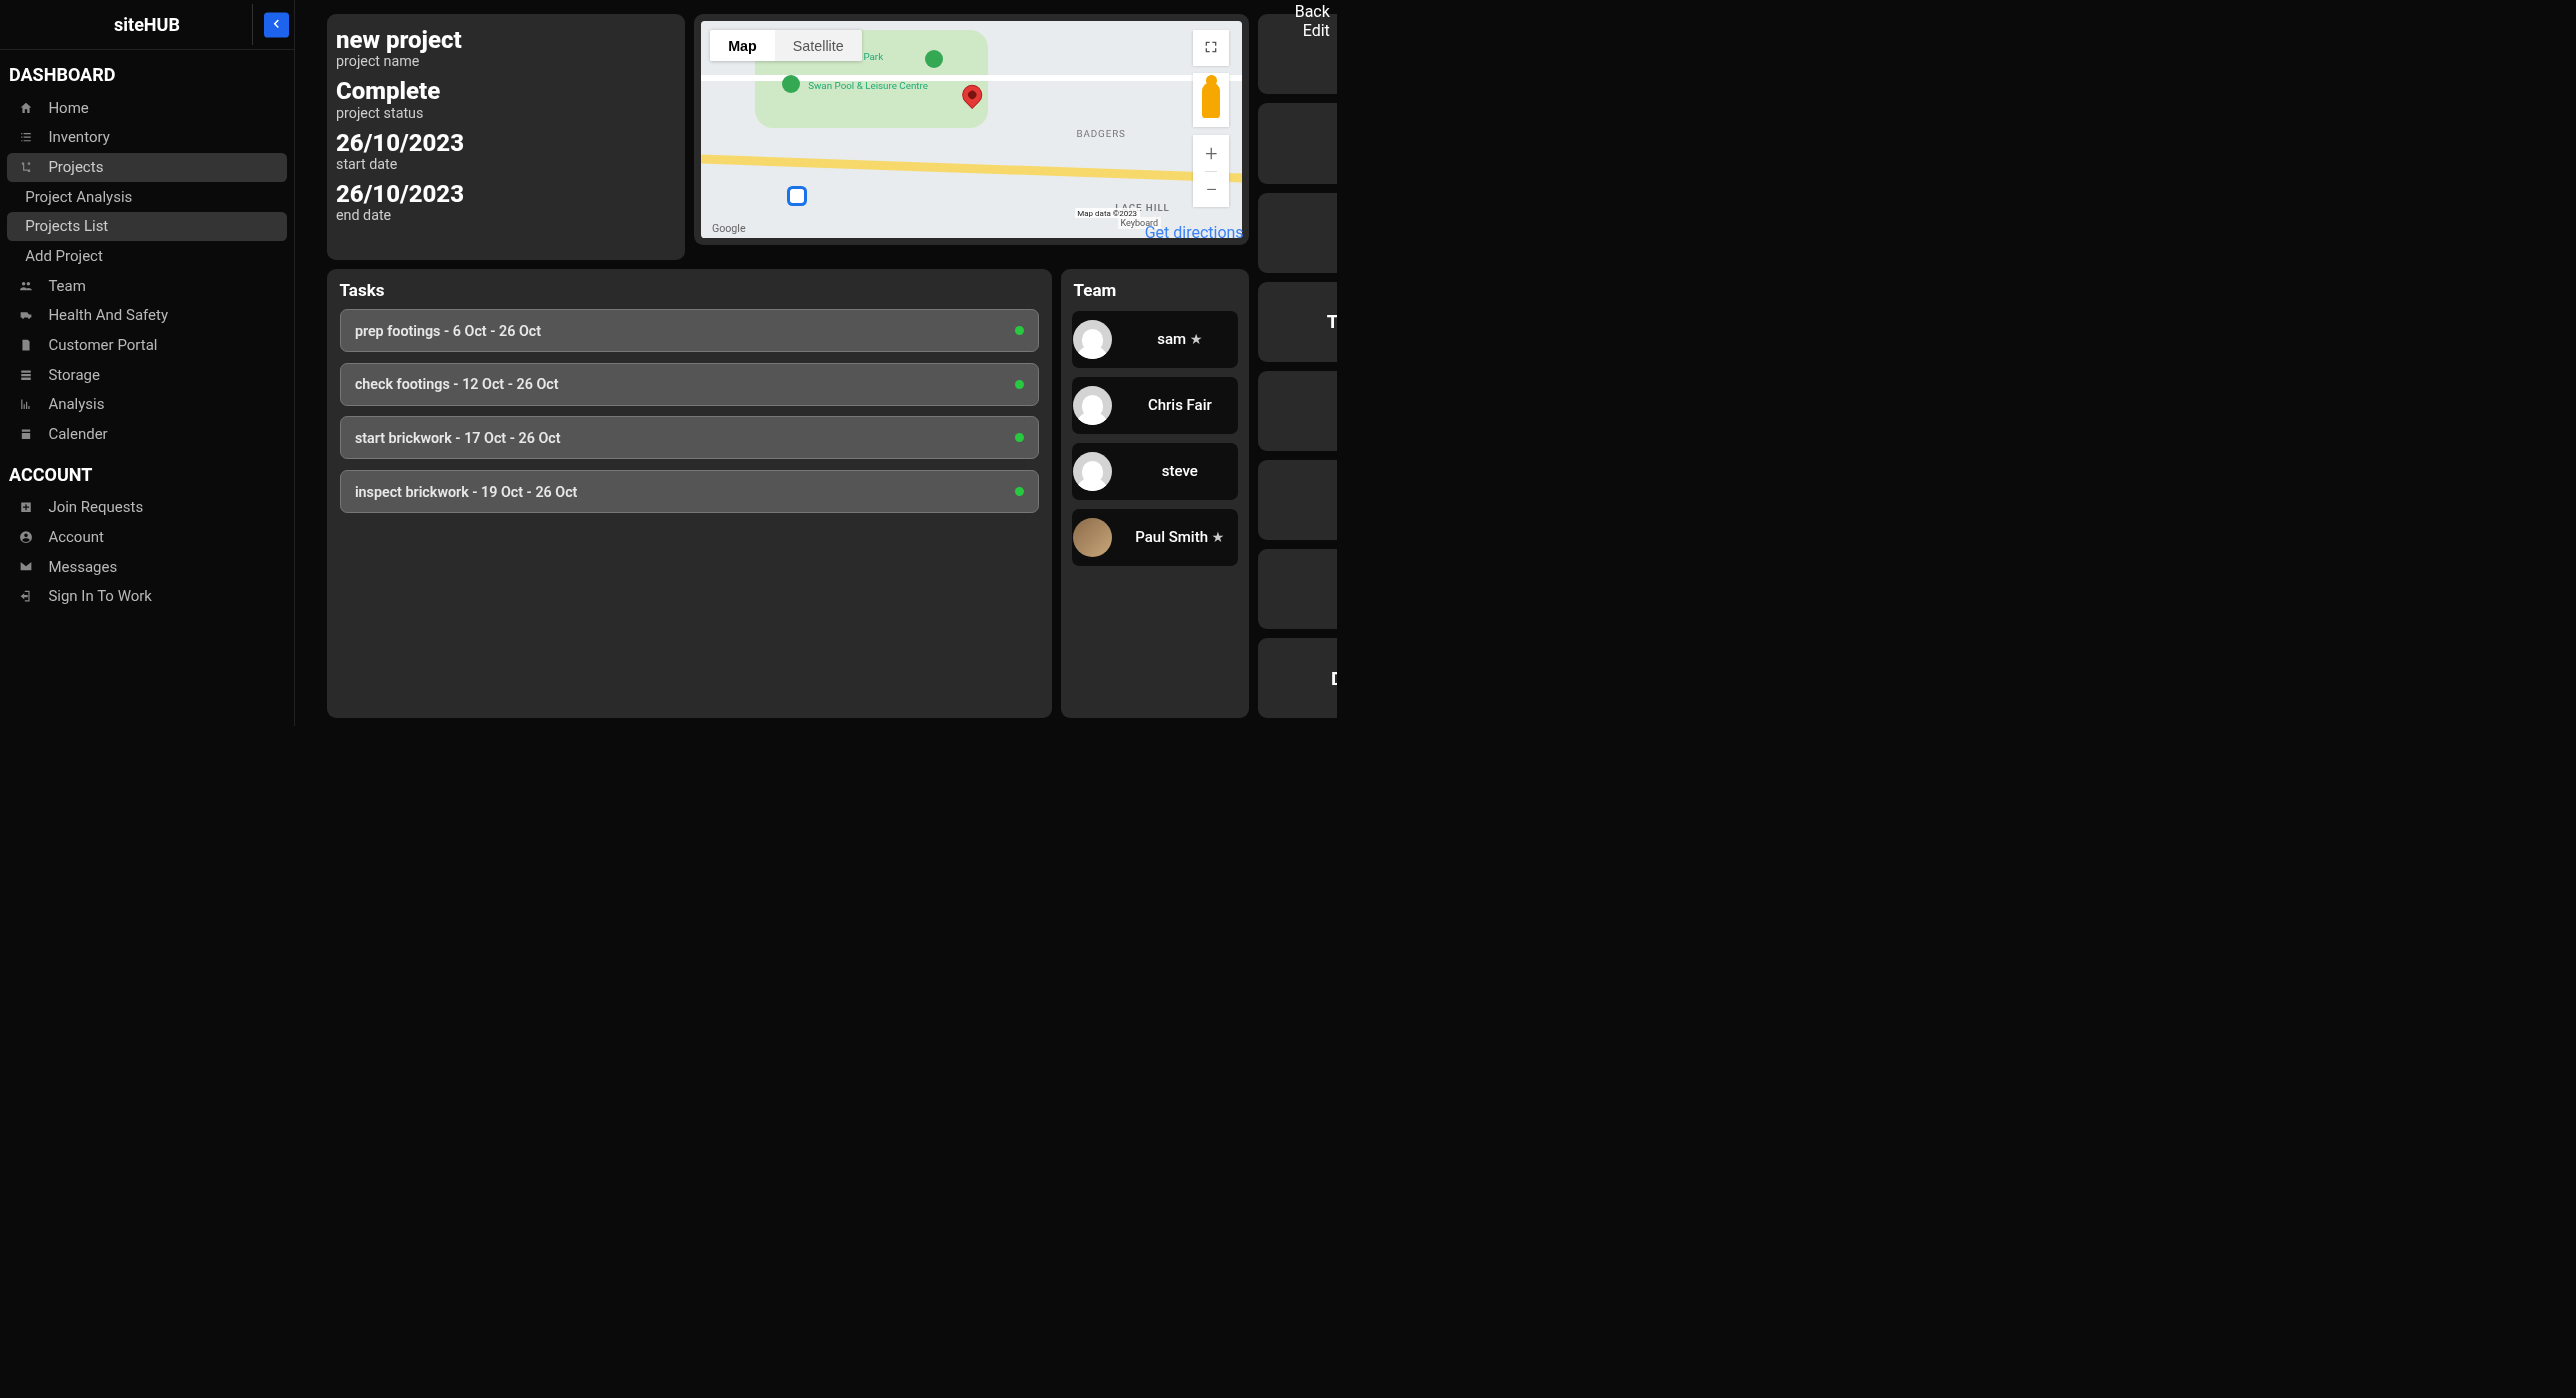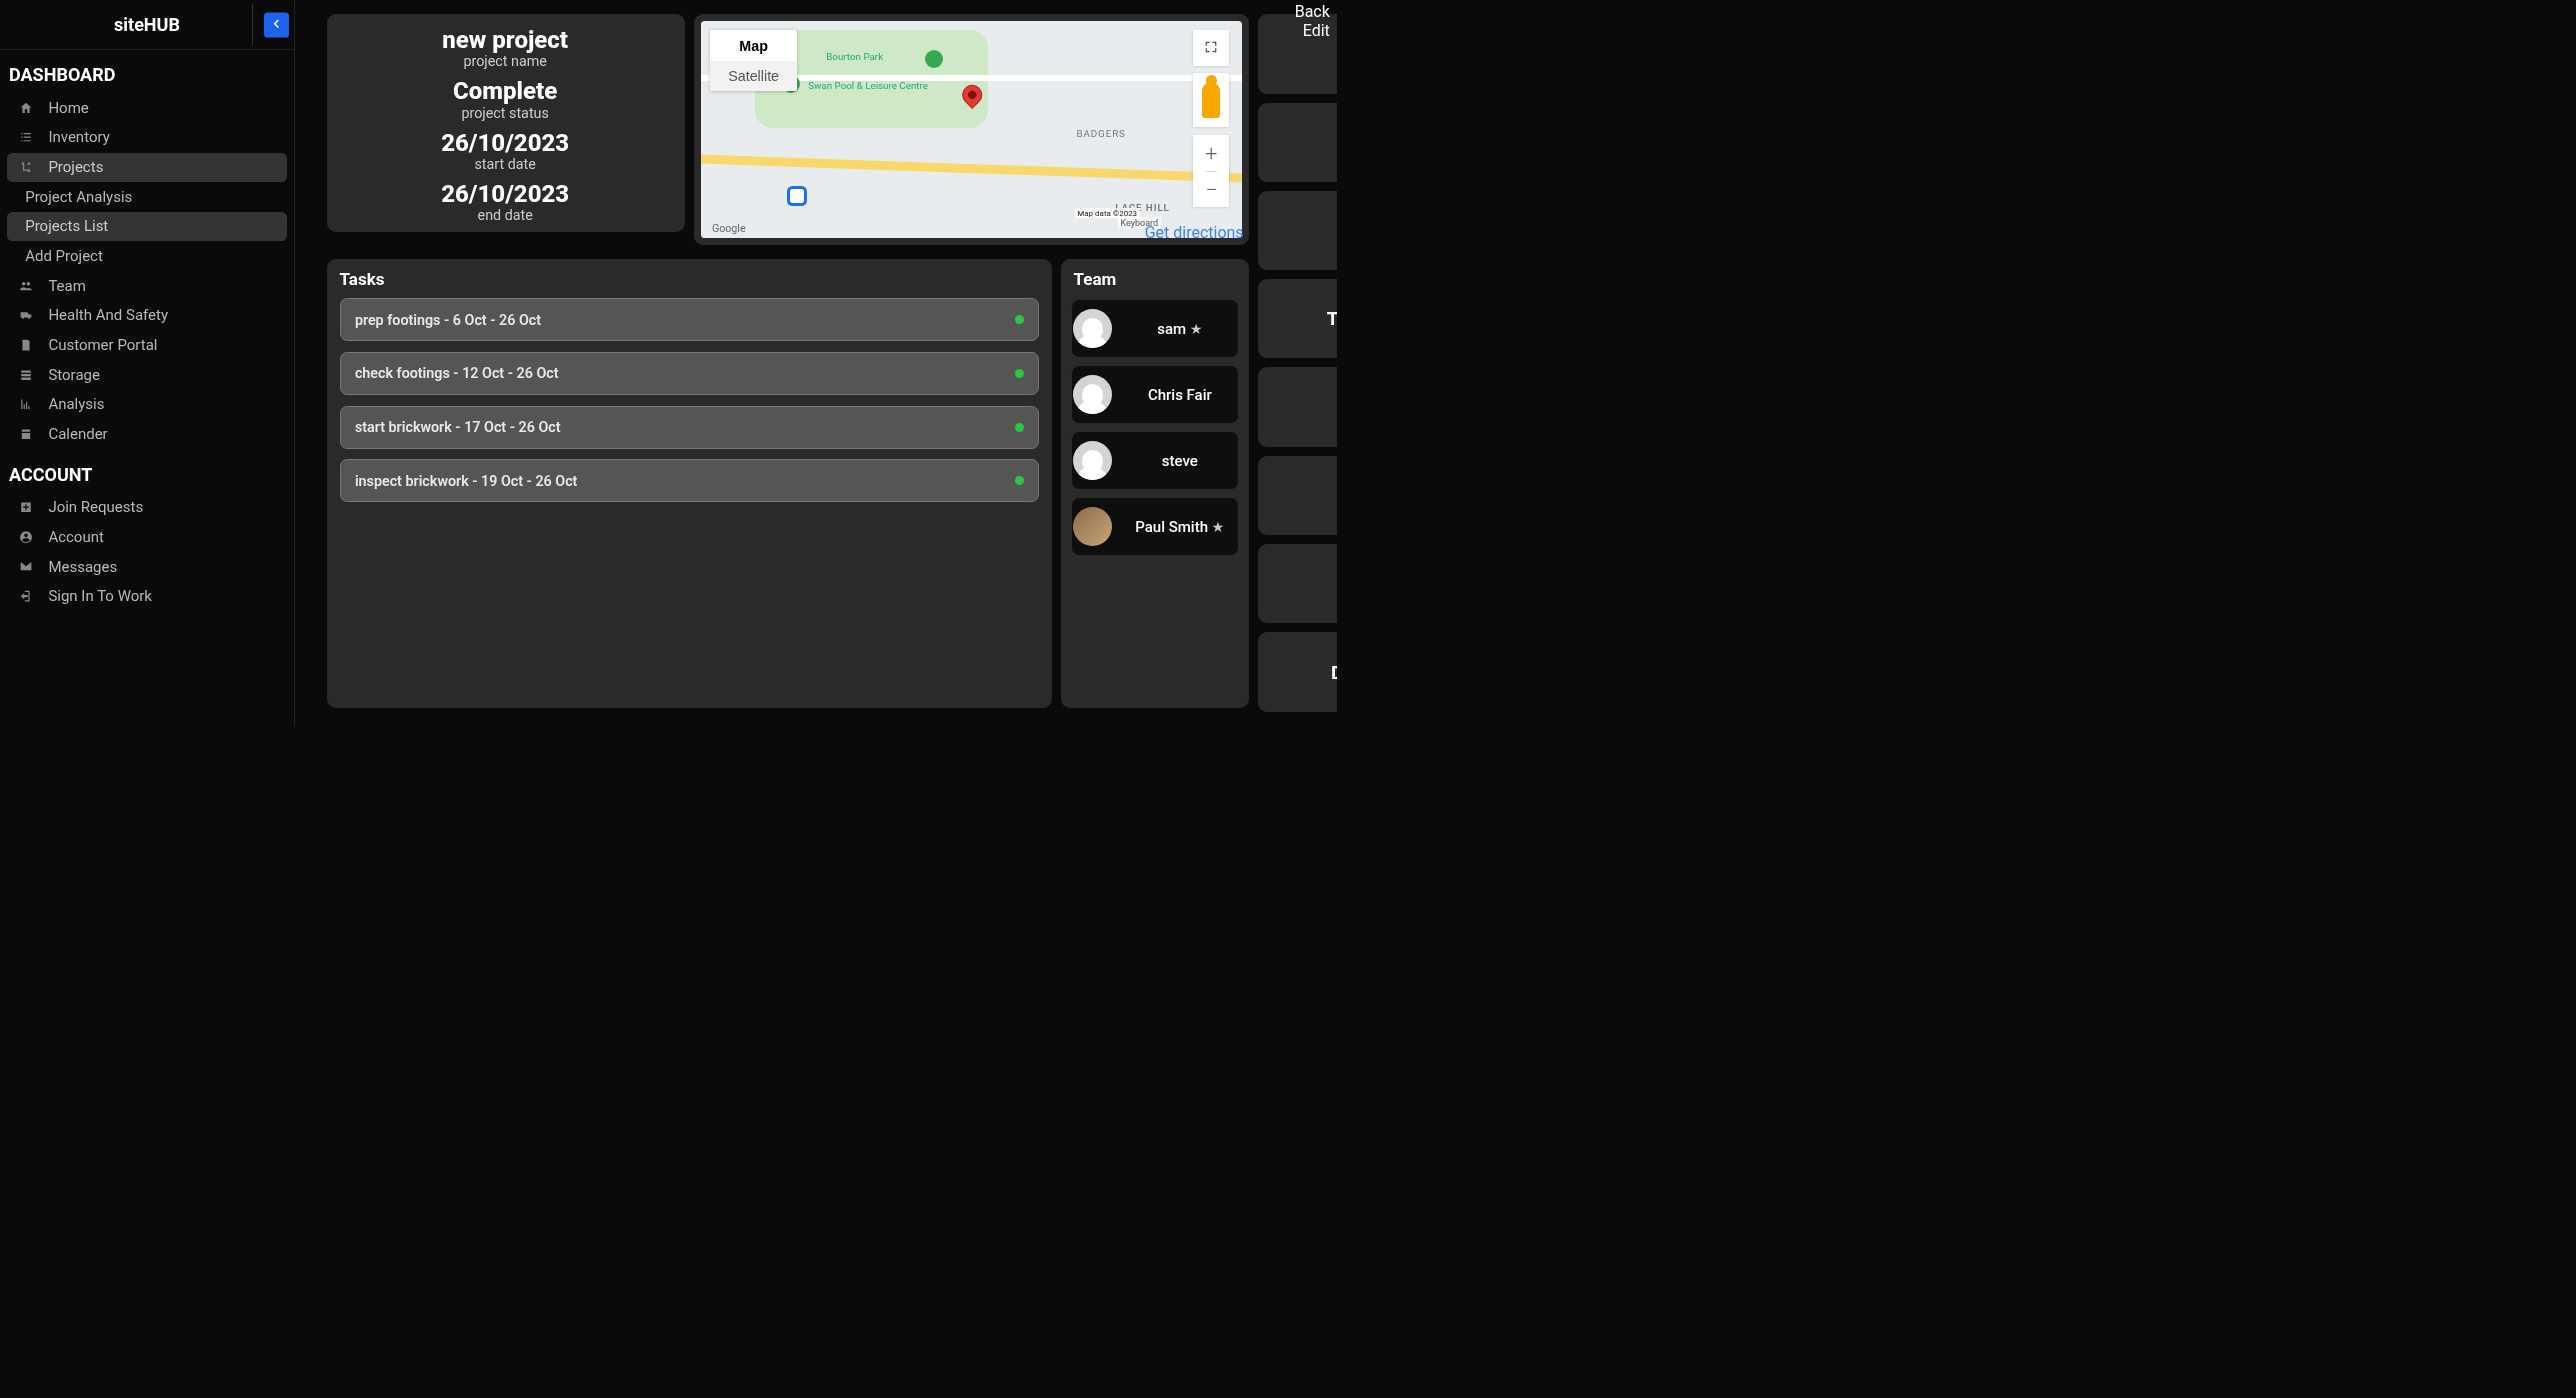--- a/index.html
+++ b/index.html
@@ -98,21 +98,21 @@
     grid-template-columns: 358px 358px 188px 243px;
     grid-template-rows: auto auto;
     gap: 9px;
     height: 100%;
   }
   .card {
     background: #2a2a2a;
     border-radius: 9px;
   }
   
-  .info-card { grid-column: 1; grid-row: 1; padding: 12.5px 10.7px 12.5px 9px; height: 218px; text-align: center;}
+  .info-card { grid-column: 1; grid-row: 1; padding: 12.5px 10.7px 12.5px 9px; height: 246px;}
   .info-title { font-size: 24px; font-weight: 800; color: #fff; line-height: 1.1;}
   .info-sub { font-size: 14.3px; color: #ccc; margin-bottom: 9px;}
   
   .map-card {
     grid-column: 2 / span 2;
     grid-row: 1;
     background: #2a2a2a;
     border-radius: 9px;
     position: relative;
     overflow: hidden;
@@ -131,21 +131,20 @@
   .map-park { position:absolute; left:54px; top:9px; width:233px; height:98px; background:#cfe8c5; border-radius:18px;}
   .map-label { position:absolute; font-size:9.8px; color:#555; background:transparent; }
   .map-label.badgers { right:116px; top:107px; font-weight:400; letter-spacing:0.9px; color:#777;}
   .map-label.lacehill { right:72px; bottom:25px; font-weight:600; letter-spacing:0.9px; color:#777;}
   .map-label.bourton { left:125px; top:30px; color:#2a7;}
   .map-label.swan { left:107px; top:59px; color:#2a7;}
   .map-type {
     position:absolute; left:9px; top:9px;
     display:flex; border-radius:1.8px; overflow:hidden;
     box-shadow:0 0.9px 3.6px rgba(0,0,0,.2);
-    flex-direction:column;
   }
   .map-type button { border:none; padding:7.2px 18px; font-size:14.3px; cursor:pointer; }
   .map-type .sel { background:#fff; font-weight:600; }
   .map-type .unsel { background:#f2f2f2; color:#555;}
   .map-ctrl {
     position:absolute; right:12.5px;
     background:#fff; color:#666;
     display:flex; align-items:center; justify-content:center;
     box-shadow:0 0.9px 2.7px rgba(0,0,0,.2);
   }

